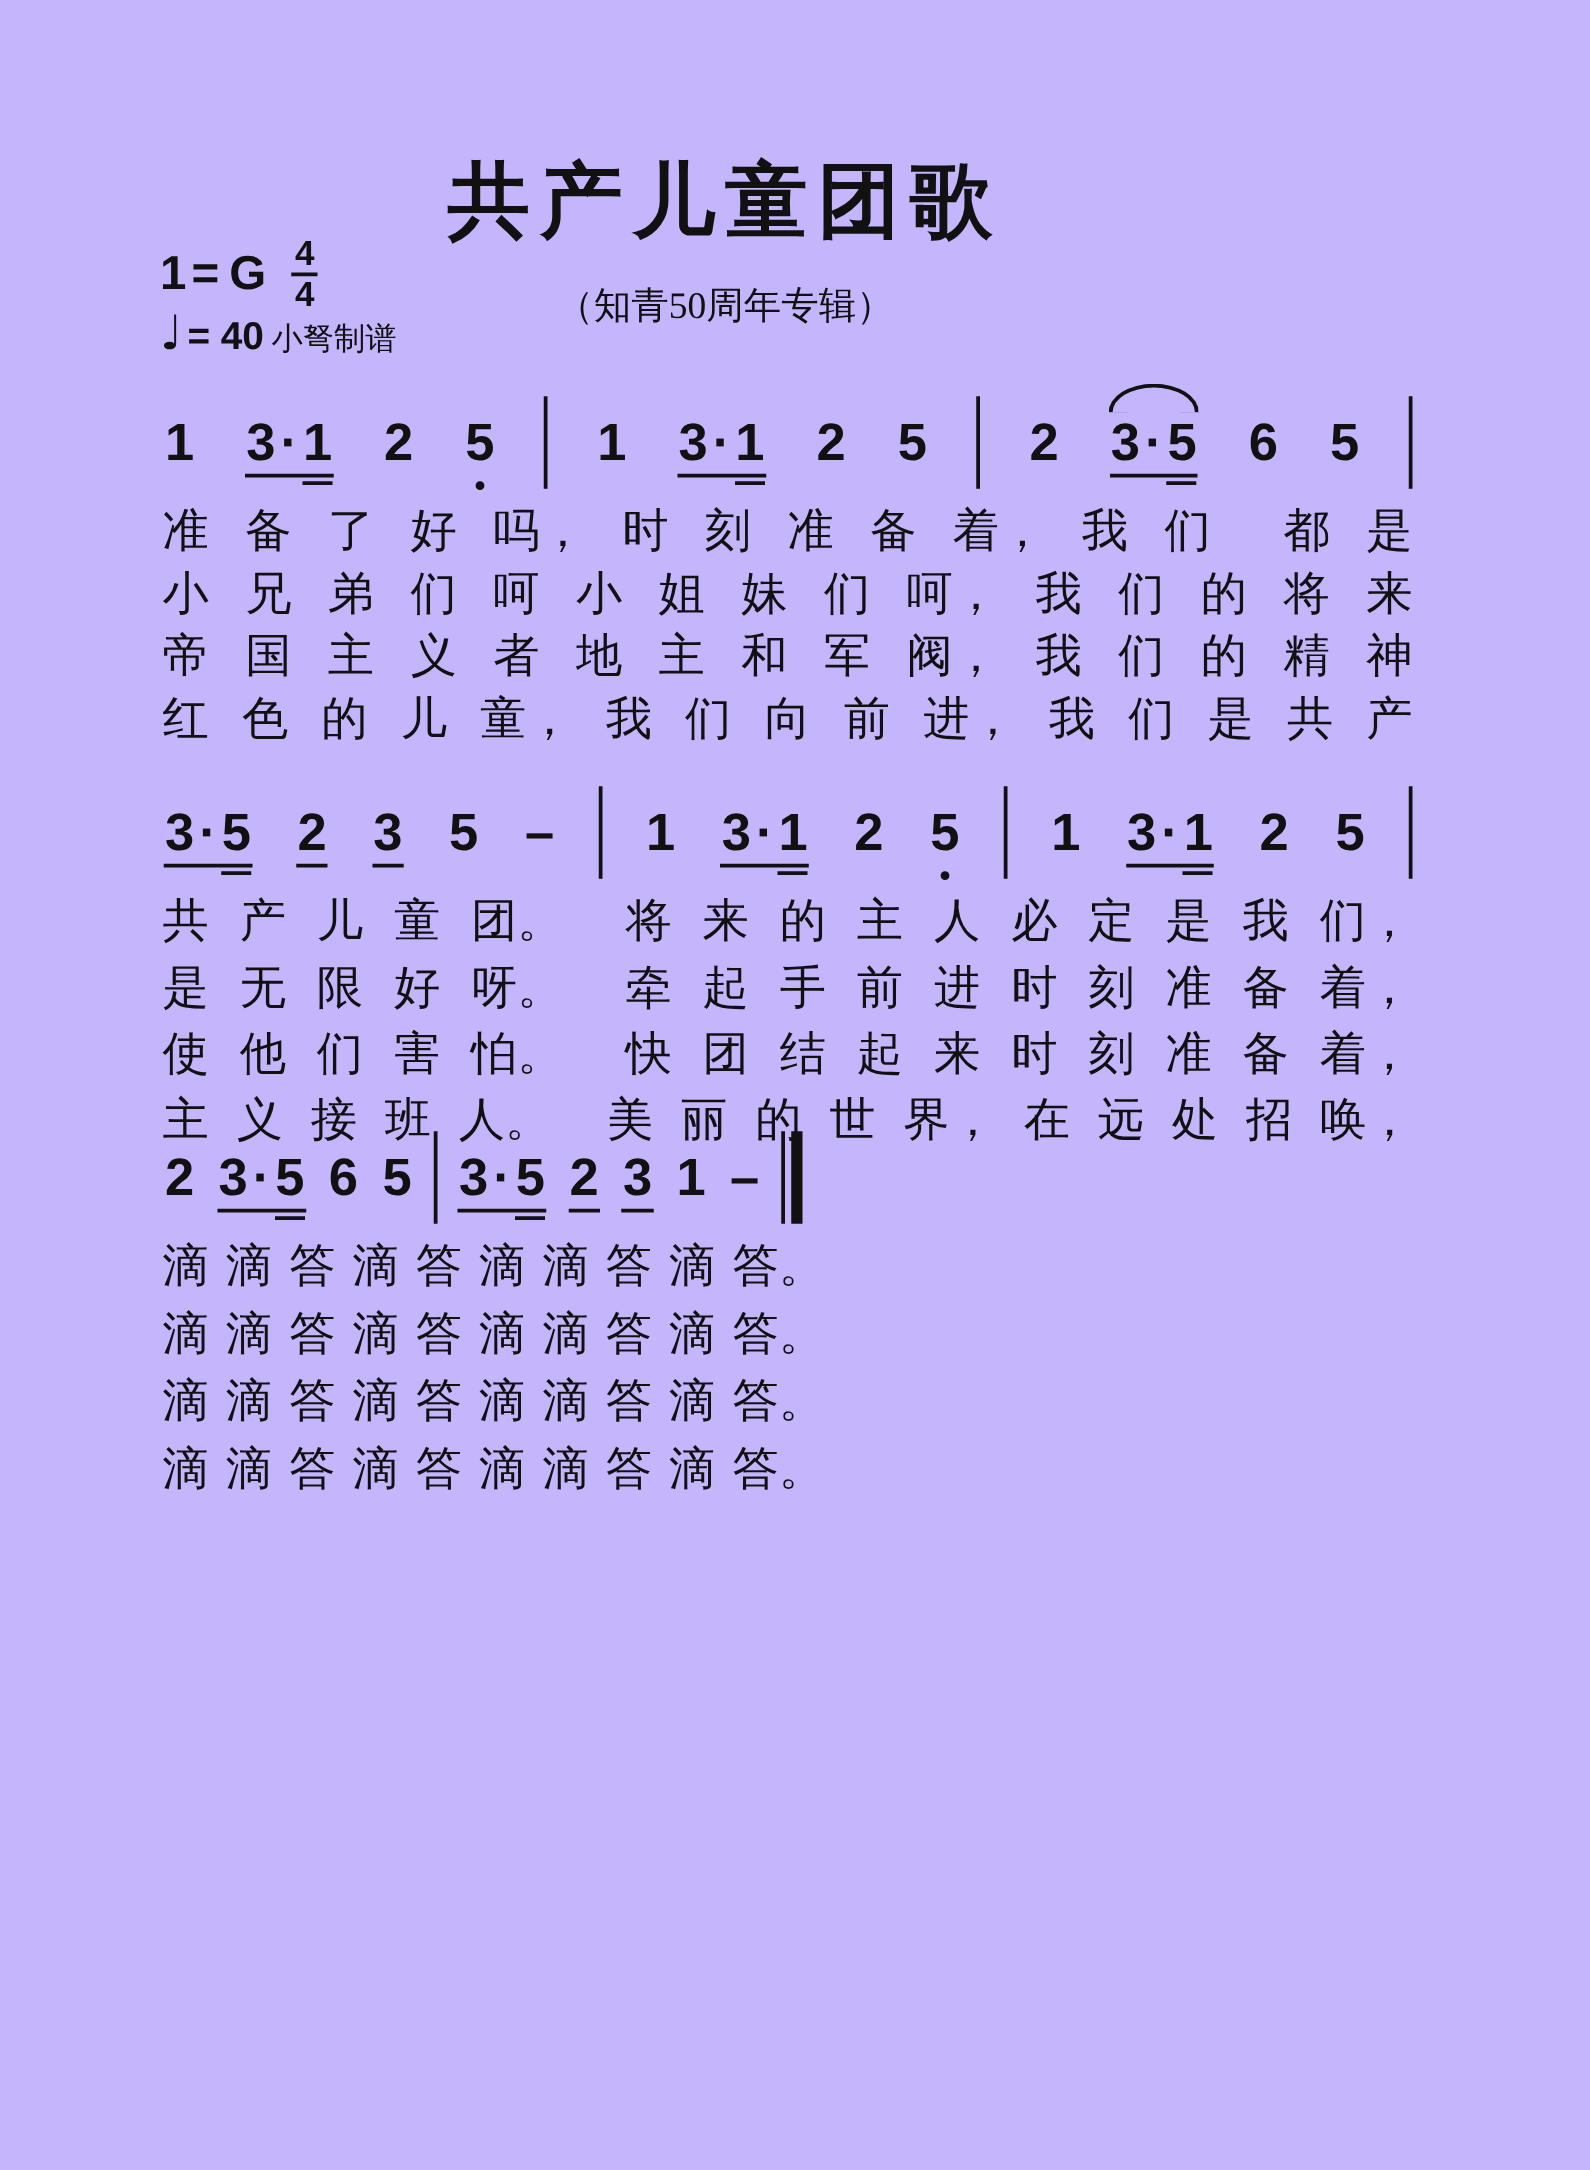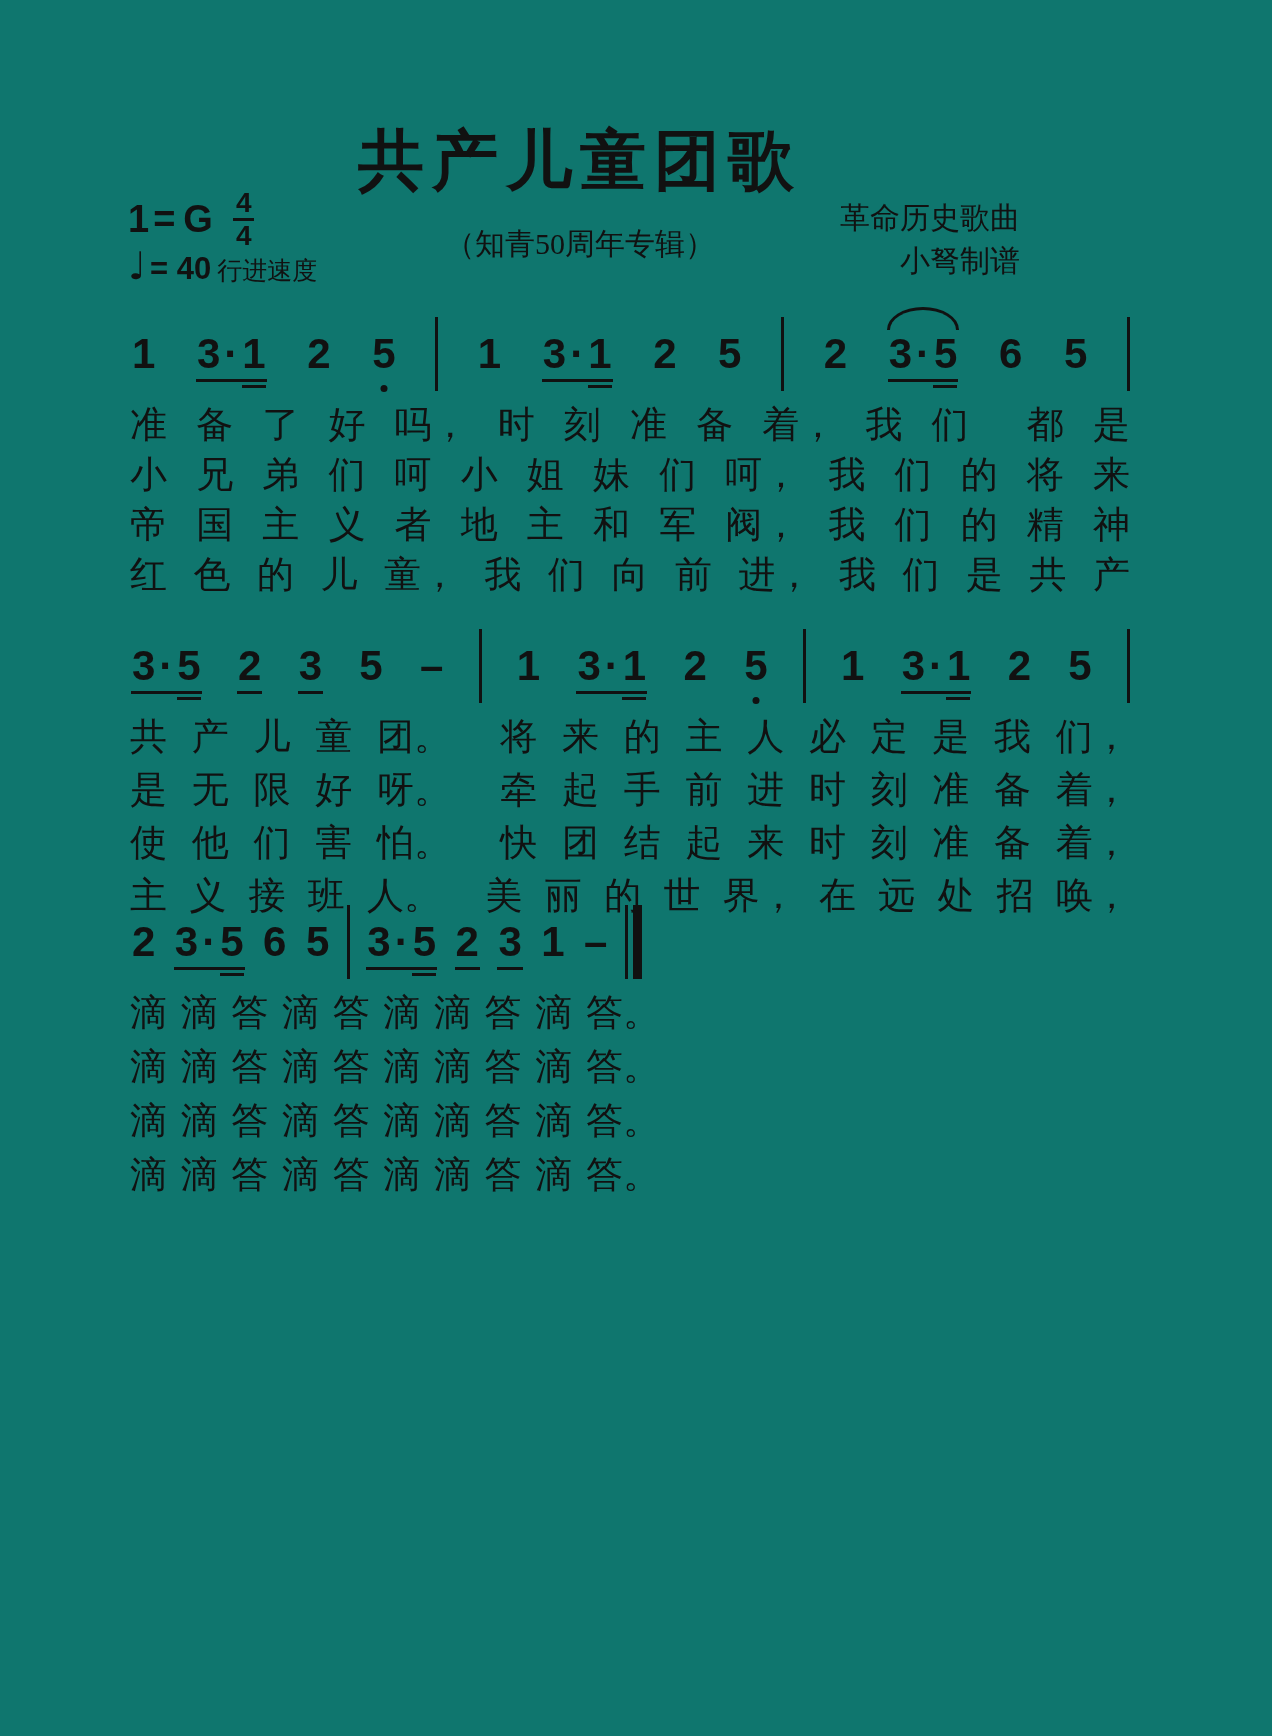--- a/index.html
+++ b/index.html
@@ -1,16 +1,16 @@
 <!DOCTYPE html>
 <html><head>
 <meta charset="utf-8">
 <style>
   html,body{margin:0;padding:0;background:#e8e8e8;}
-  .page{position:relative;width:1272px;height:1736px;background:#0f766e;color:#111;
+  .page{position:relative;width:1272px;height:1736px;background:#c4b5fd;color:#111;
         font-family:"Liberation Sans",sans-serif;overflow:hidden;margin:0 auto;}
 
   
   .title{position:absolute;top:116px;left:0;width:1160px;text-align:center;
          font-size:66px;font-weight:bold;letter-spacing:8px;
          font-family:"Liberation Sans",sans-serif;}
   .subtitle{position:absolute;top:224px;left:0;width:1160px;text-align:center;
             font-size:30px;font-family:"Liberation Serif",serif;}
   .credits{position:absolute;top:196px;right:252px;text-align:right;font-size:30px;
            line-height:43px;font-family:"Liberation Serif",serif;}
@@ -59,39 +59,35 @@
 </style>
 </head>
 <body>
 
 <div class="page">
 
   <div class="title">共产儿童团歌</div>
 
   <div class="subtitle">（知青50周年专辑）</div>
 
-  <div class="credits">
-    <div>革命历史歌曲</div>
-    <div>小弩制谱</div>
-  </div>
 
   <div class="keyline">
     <span>1</span>
     <span class="eq">=</span>
     <span>G</span>
     <span class="frac">
       <span class="num">4</span>
       <span class="den">4</span>
     </span>
   </div>
 
   <div class="tempoline">
     <span class="noteglyph">♩</span>
     <span>= 40</span>
-    <span class="desc">行进速度</span>
+    <span class="desc">小弩制谱</span>
   </div>
 
   <div id="systems">
       <div class="system sys1">
         <div class="notes">
           <span class="note">
             <span class="ch">1</span>
           </span>
           <span class="note u1">
             <span class="ch">3</span>

